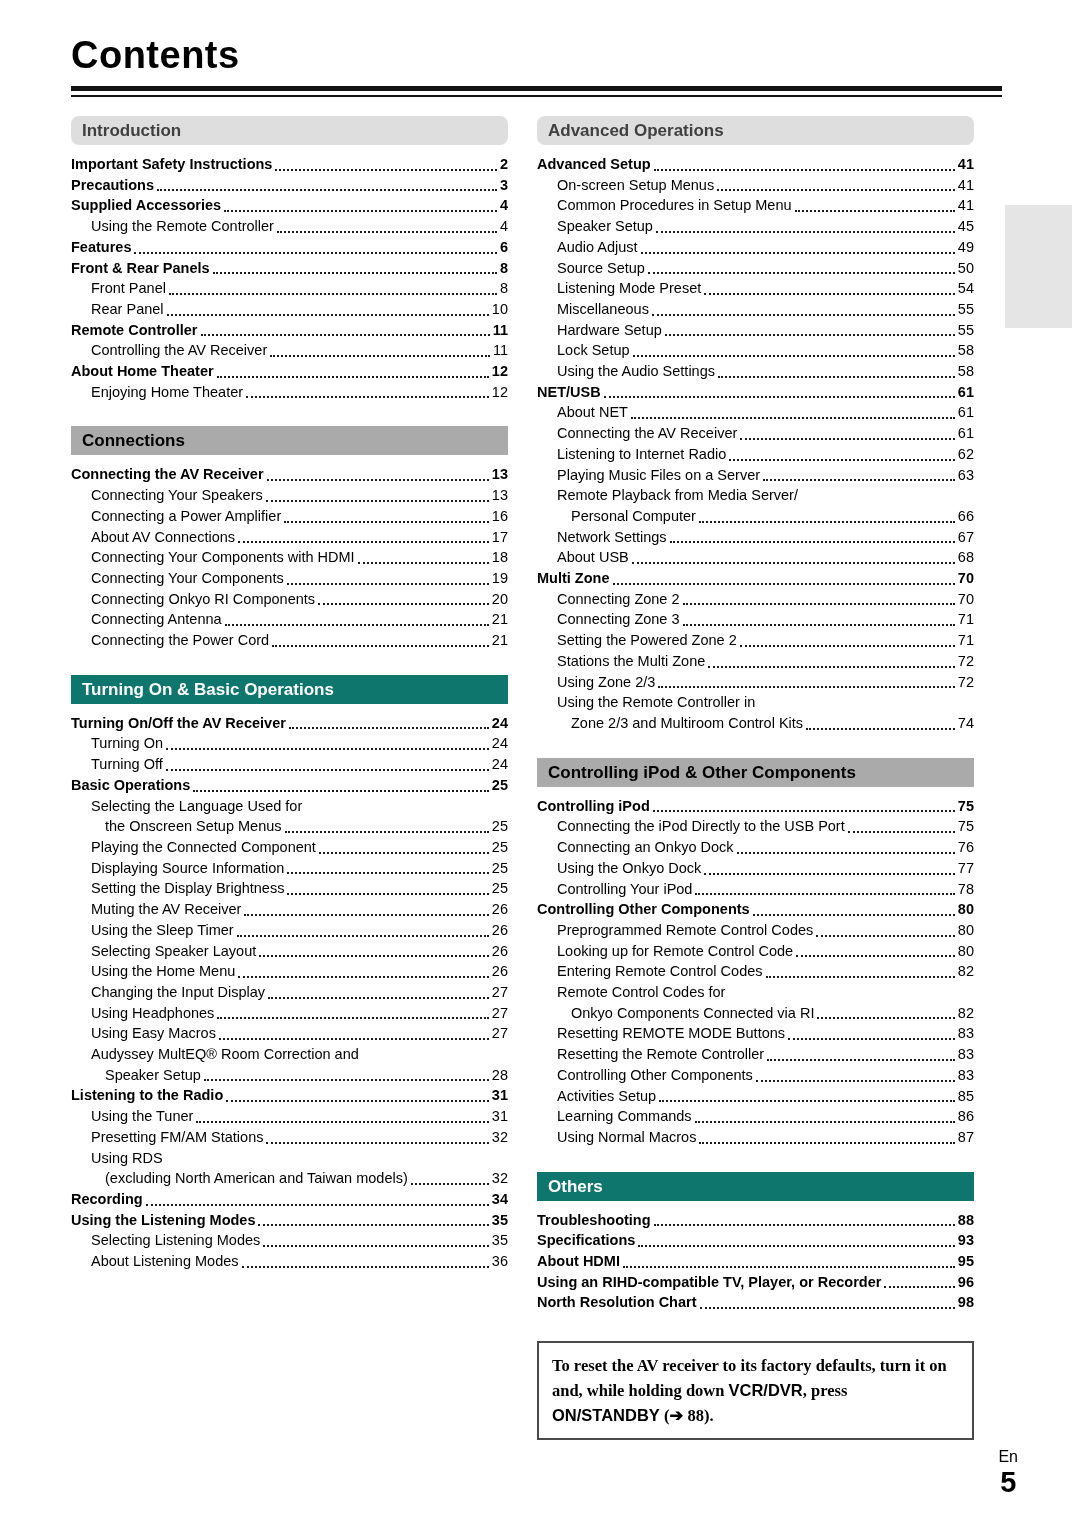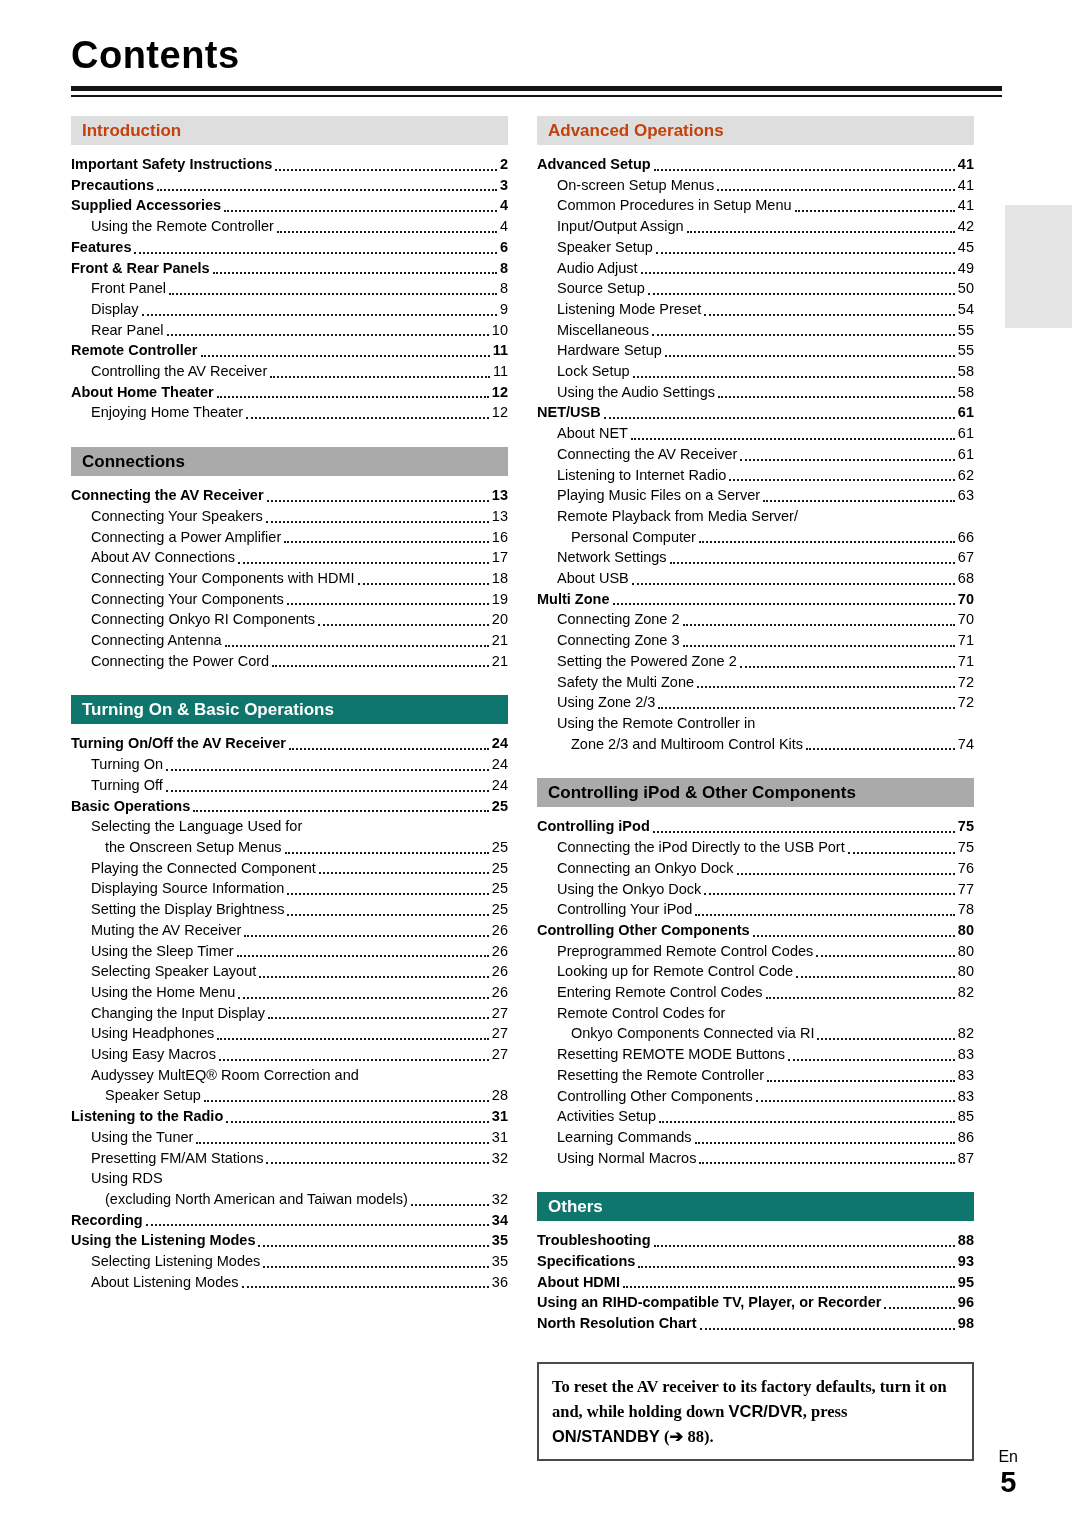--- a/index.html
+++ b/index.html
@@ -24,21 +24,21 @@
   .col{position:absolute;top:116px;width:437px;}
   .col-left{left:71px;}
   .col-right{left:537px;}
   .sec-header{
     height:29px;line-height:29px;
     padding-left:11px;
     font-size:17px;font-weight:bold;
     margin-top:0;
   }
   .entries + .sec-header{margin-top:0;}
-  .sec-header.light{background:#dedede;color:#c2410c;}
+  .sec-header.light{background:#dedede;color:#404040;border-radius:8px;}
   .sec-header.medium{background:#aaaaaa;color:#000;}
   .sec-header.dark{background:#0f766e;color:#fff;}
   .entries{margin:9px 0 24px 0;}
   .entry{
     display:flex;align-items:flex-end;
     font-size:14.5px;line-height:20.7px;
   }
   .entry .t{flex:0 1 auto;white-space:nowrap;}
   .entry .dots{
     flex:1 1 auto;min-width:6px;
@@ -112,25 +112,20 @@
           <span class="t">Front &amp; Rear Panels</span>
           <span class="dots"></span>
           <span class="p">8</span>
         </div>
         <div class="entry i1">
           <span class="t">Front Panel</span>
           <span class="dots"></span>
           <span class="p">8</span>
         </div>
         <div class="entry i1">
-          <span class="t">Display</span>
-          <span class="dots"></span>
-          <span class="p">9</span>
-        </div>
-        <div class="entry i1">
           <span class="t">Rear Panel</span>
           <span class="dots"></span>
           <span class="p">10</span>
         </div>
         <div class="entry i0 b">
           <span class="t">Remote Controller</span>
           <span class="dots"></span>
           <span class="p">11</span>
         </div>
         <div class="entry i1">
@@ -344,25 +339,20 @@
           <span class="t">On-screen Setup Menus</span>
           <span class="dots"></span>
           <span class="p">41</span>
         </div>
         <div class="entry i1">
           <span class="t">Common Procedures in Setup Menu</span>
           <span class="dots"></span>
           <span class="p">41</span>
         </div>
         <div class="entry i1">
-          <span class="t">Input/Output Assign</span>
-          <span class="dots"></span>
-          <span class="p">42</span>
-        </div>
-        <div class="entry i1">
           <span class="t">Speaker Setup</span>
           <span class="dots"></span>
           <span class="p">45</span>
         </div>
         <div class="entry i1">
           <span class="t">Audio Adjust</span>
           <span class="dots"></span>
           <span class="p">49</span>
         </div>
         <div class="entry i1">
@@ -452,21 +442,21 @@
           <span class="t">Connecting Zone 3</span>
           <span class="dots"></span>
           <span class="p">71</span>
         </div>
         <div class="entry i1">
           <span class="t">Setting the Powered Zone 2</span>
           <span class="dots"></span>
           <span class="p">71</span>
         </div>
         <div class="entry i1">
-          <span class="t">Safety the Multi Zone</span>
+          <span class="t">Stations the Multi Zone</span>
           <span class="dots"></span>
           <span class="p">72</span>
         </div>
         <div class="entry i1">
           <span class="t">Using Zone 2/3</span>
           <span class="dots"></span>
           <span class="p">72</span>
         </div>
         <div class="entry i1">
           <span class="t">Using the Remote Controller in</span>

